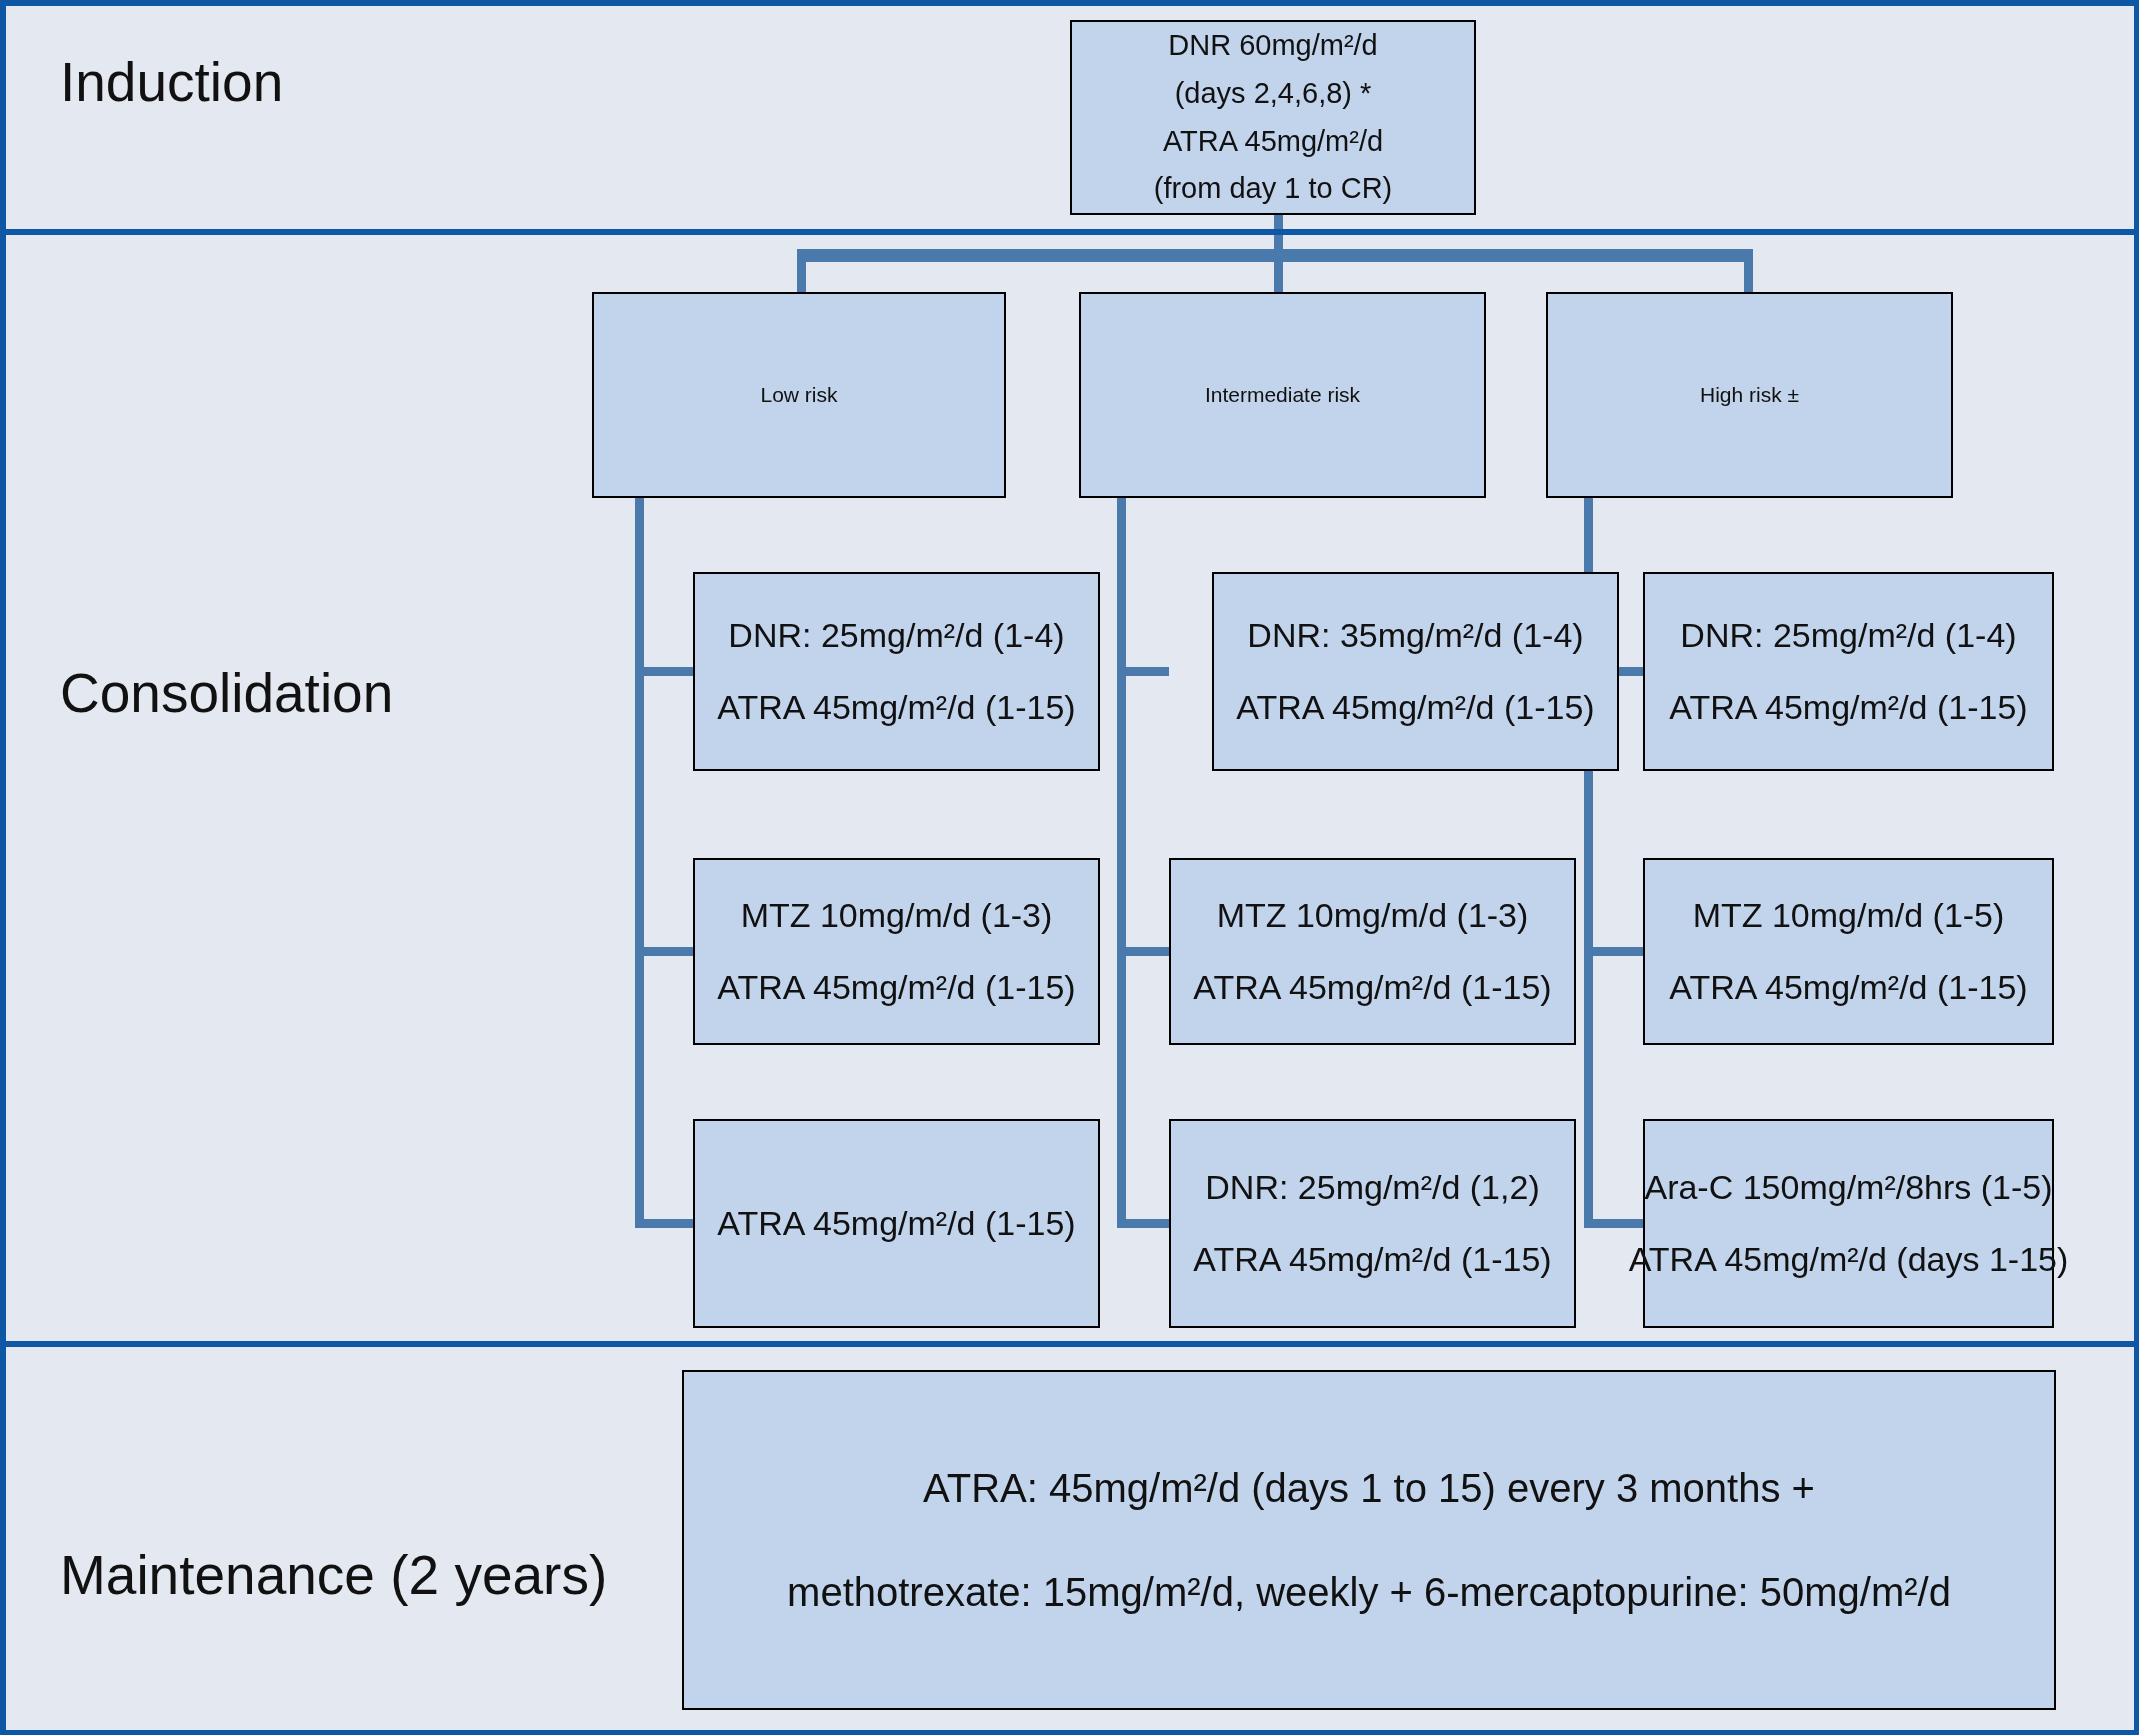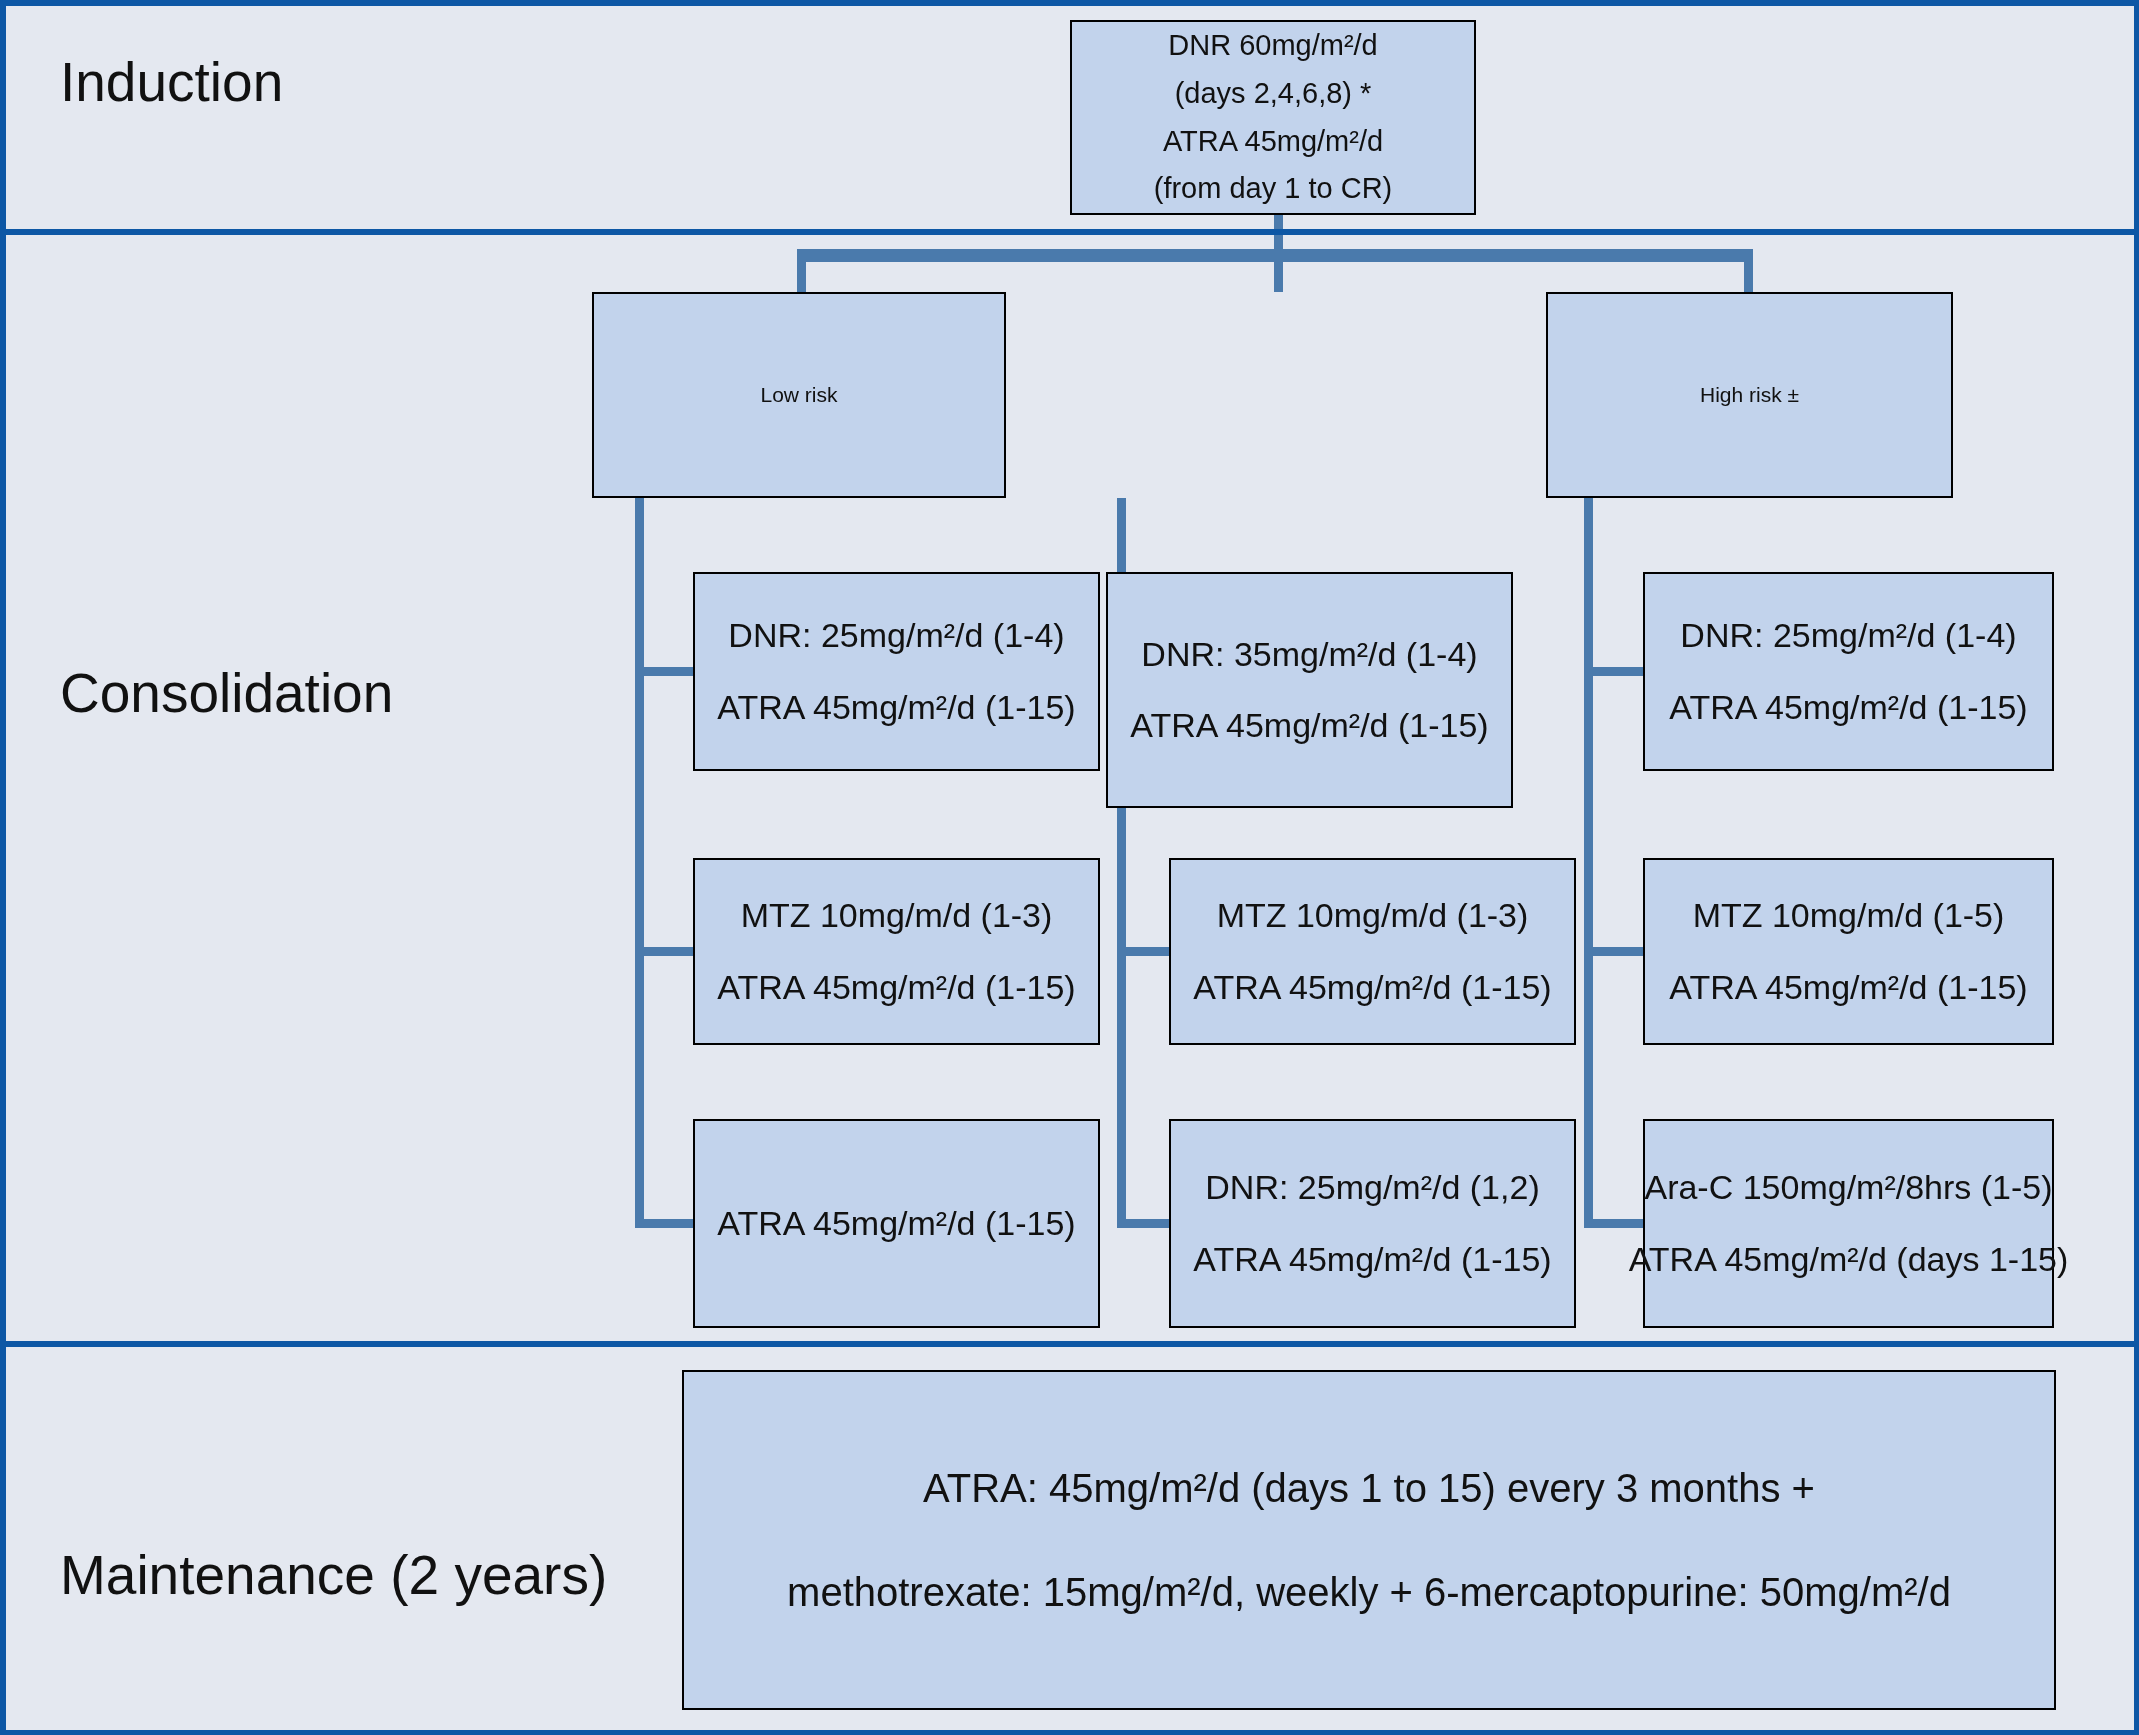--- a/index.html
+++ b/index.html
@@ -113,37 +113,40 @@
   <div class="box induction-box" style="left:1064px;top:14px;width:406px;height:195px">
     <div class="line">DNR 60mg/m²/d</div>
     <div class="line">(days 2,4,6,8) *</div>
     <div class="line">ATRA 45mg/m²/d</div>
     <div class="line">(from day 1 to CR)</div>
   </div>
 
   <div class="box risk-box" style="left:586px;top:286px;width:414px;height:206px">
     <div class="risk-label">Low risk</div>
   </div>
+  <div class="box risk-box" style="left:1073px;top:286px;width:407px;height:206px">
+    <div class="risk-label">Intermediate risk</div>
+  </div>
   <div class="box risk-box" style="left:1540px;top:286px;width:407px;height:206px">
     <div class="risk-label">High risk ±</div>
   </div>
 
   <div class="box course" style="left:687px;top:566px;width:407px;height:199px">
     <div class="line">DNR: 25mg/m²/d (1-4)</div>
     <div class="line">ATRA 45mg/m²/d (1-15)</div>
   </div>
   <div class="box course" style="left:687px;top:852px;width:407px;height:187px">
     <div class="line">MTZ 10mg/m/d (1-3)</div>
     <div class="line">ATRA 45mg/m²/d (1-15)</div>
   </div>
   <div class="box course" style="left:687px;top:1113px;width:407px;height:209px">
     <div class="line">ATRA 45mg/m²/d (1-15)</div>
   </div>
 
-  <div class="box course" style="left:1100px;top:566px;width:407px;height:236px">
+  <div class="box course" style="left:1206px;top:566px;width:407px;height:199px">
     <div class="line">DNR: 35mg/m²/d (1-4)</div>
     <div class="line">ATRA 45mg/m²/d (1-15)</div>
   </div>
   <div class="box course" style="left:1163px;top:852px;width:407px;height:187px">
     <div class="line">MTZ 10mg/m/d (1-3)</div>
     <div class="line">ATRA 45mg/m²/d (1-15)</div>
   </div>
   <div class="box course" style="left:1163px;top:1113px;width:407px;height:209px">
     <div class="line">DNR: 25mg/m²/d (1,2)</div>
     <div class="line">ATRA 45mg/m²/d (1-15)</div>

